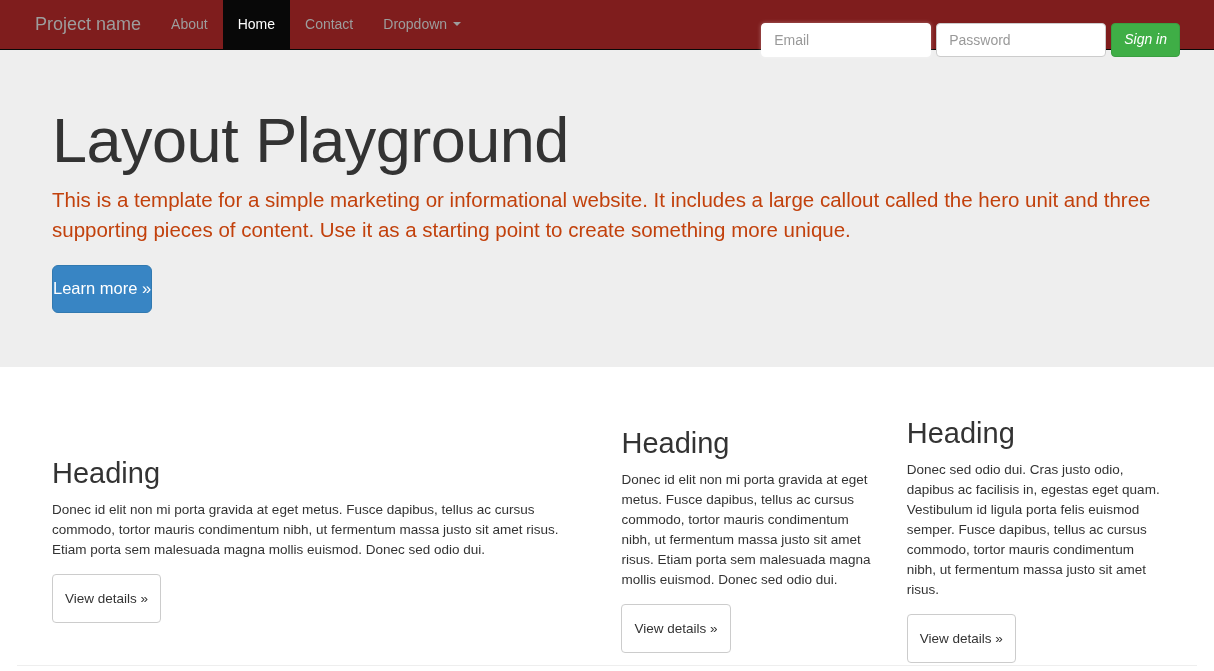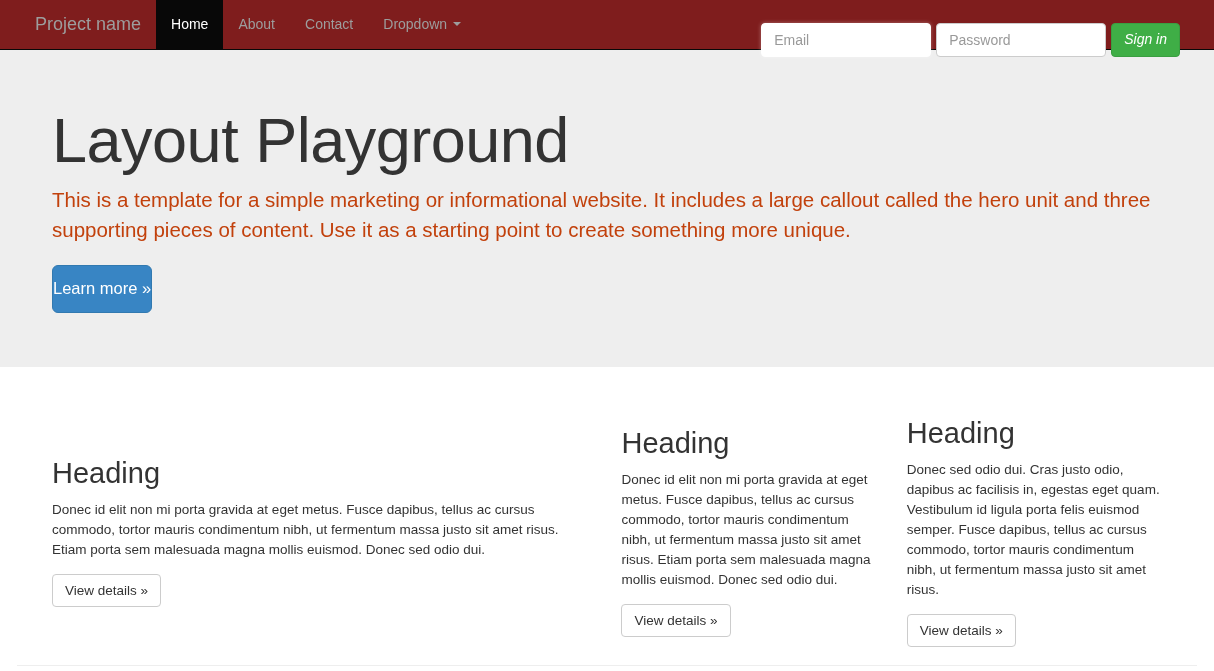--- a/index.html
+++ b/index.html
@@ -186,21 +186,21 @@
   }
   .col p {
     margin: 0 0 10px 0;
     font-size: 13.5px;
     line-height: 20px;
     color: #333333;
   }
   .btn-default {
     display: inline-block;
     margin-top: 4px;
-    padding: 6px 12px;
+    padding: 14px 12px;
     font-size: 13.5px;
     line-height: 1.42857;
     color: #333333;
     background: #ffffff;
     border: 1px solid #cccccc;
     border-radius: 4px;
     text-decoration: none;
     cursor: pointer;
     font-family: "Liberation Sans", sans-serif;
   }
@@ -220,25 +220,25 @@
   }
 </style>
 </head>
 <body>
 
 <div class="navbar">
   <div class="navbar-inner">
     <a class="brand" href="#">Project name</a>
 
     <ul class="nav-list">
+      <li class="nav-item">
+        <a class="nav-link" href="#">About</a>
+      </li>
       <li class="nav-item active">
         <a class="nav-link" href="#">Home</a>
-      </li>
-      <li class="nav-item">
-        <a class="nav-link" href="#">About</a>
       </li>
       <li class="nav-item">
         <a class="nav-link" href="#">Contact</a>
       </li>
       <li class="nav-item">
         <a class="nav-link" href="#">
             <span>Dropdown</span>
             <span class="caret"></span>
           </a>
       </li>

